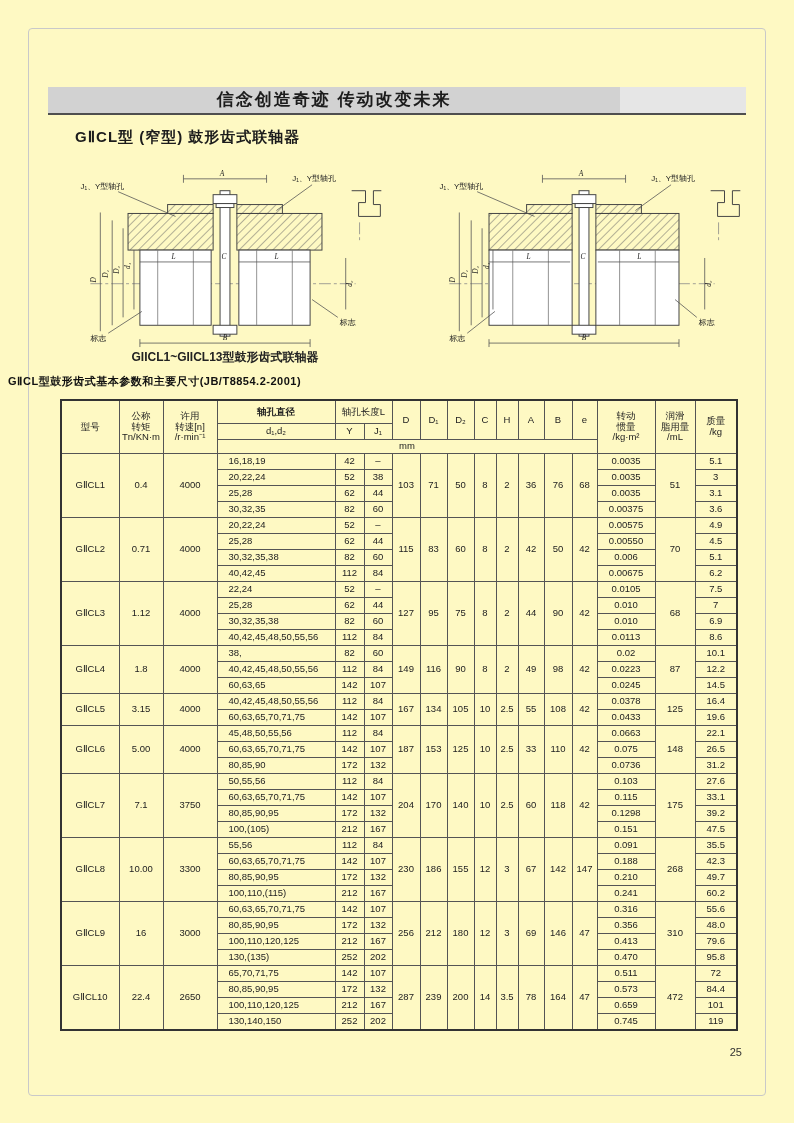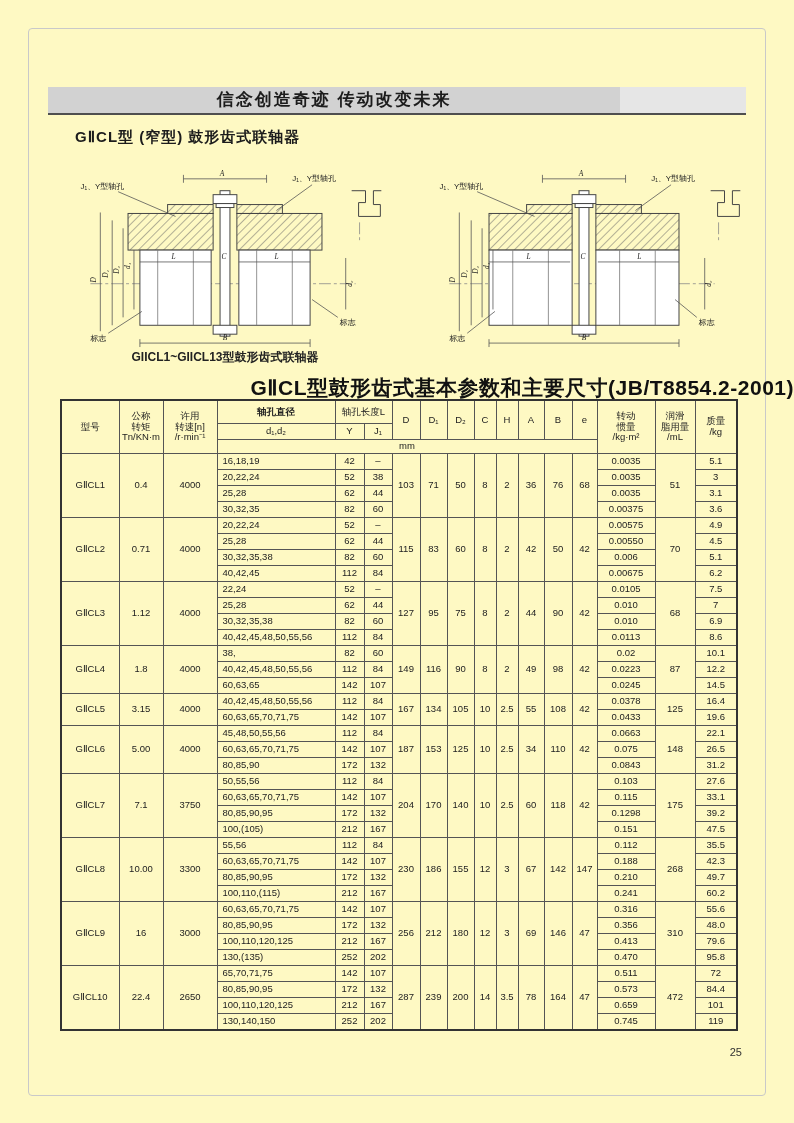--- a/index.html
+++ b/index.html
@@ -18,34 +18,34 @@
   .figure.left{left:55px;}
   .figure.right{left:414px;}
   .figure svg{display:block;}
   .figure .caption{text-align:center;font-size:12px;font-weight:bold;color:#222;margin-top:-2px;}
   .dim{stroke:#555;stroke-width:0.8;}
   .edge{stroke:#444;stroke-width:1;}
   .cline{stroke:#888;stroke-width:0.8;stroke-dasharray:12 3 3 3;}
   .bore-line{stroke:#777;stroke-width:0.8;}
   .svg-label{font-size:8px;fill:#222;font-family:"Liberation Sans",sans-serif;}
   .svg-dim{font-size:7.5px;font-style:italic;fill:#222;font-family:"Liberation Serif",serif;}
-  .table-title{position:absolute;left:14px;right:0;top:374px;text-align:right;
-        font-size:21px;font-weight:bold;letter-spacing:0.5px;color:#111;}
+  .table-title{position:absolute;left:8px;right:0;top:374px;text-align:left;
+        font-size:11px;font-weight:bold;letter-spacing:0.5px;color:#111;}
   .spec-table{position:absolute;left:60px;top:399px;border-collapse:collapse;
         table-layout:fixed;width:676px;font-size:9.5px;color:#222;}
   .spec-table th,.spec-table td{border:1px solid #555;text-align:center;padding:0 1px;
         line-height:1.15;overflow:hidden;font-weight:normal;}
   .spec-table{border:2px solid #333;}
   .spec-table thead th{font-size:9.5px;margin-left:23px;}
   .spec-table .ml{white-space:pre-line;}
   .spec-table .hrow1 th{height:22px;}
   .spec-table .hrow2 th{height:15px;}
   .spec-table .hrow3 th{height:13px;}
   .spec-table tbody td{height:15px;}
-  .spec-table td.bore{text-align:left;padding-left:5px;}
+  .spec-table td.bore{text-align:left;padding-left:11px;}
   .spec-table .em{font-weight:bold;}
   .page-number{position:absolute;top:1046px;right:52px;font-size:11px;color:#333;}
 </style>
 </head>
 <body>
 
 <div class="page">
   <div class="page-frame"></div>
 
   <div class="banner">
@@ -415,39 +415,39 @@
           <td rowspan="3">5.00</td>
           <td rowspan="3">4000</td>
           <td class="bore">45,48,50,55,56</td>
           <td>112</td>
           <td>84</td>
           <td rowspan="3">187</td>
           <td rowspan="3">153</td>
           <td rowspan="3">125</td>
           <td rowspan="3">10</td>
           <td rowspan="3">2.5</td>
-          <td rowspan="3">34</td>
+          <td rowspan="3">33</td>
           <td rowspan="3">110</td>
           <td rowspan="3">42</td>
           <td>0.0663</td>
           <td rowspan="3">148</td>
           <td>22.1</td>
         </tr>
         <tr>
           <td class="bore">60,63,65,70,71,75</td>
           <td>142</td>
           <td>107</td>
           <td>0.075</td>
           <td>26.5</td>
         </tr>
         <tr>
           <td class="bore">80,85,90</td>
           <td>172</td>
           <td>132</td>
-          <td>0.0843</td>
+          <td>0.0736</td>
           <td>31.2</td>
         </tr>
         <tr>
           <td rowspan="4">GⅡCL7</td>
           <td rowspan="4">7.1</td>
           <td rowspan="4">3750</td>
           <td class="bore">50,55,56</td>
           <td>112</td>
           <td>84</td>
           <td rowspan="4">204</td>
@@ -491,21 +491,21 @@
           <td>112</td>
           <td>84</td>
           <td rowspan="4">230</td>
           <td rowspan="4">186</td>
           <td rowspan="4">155</td>
           <td rowspan="4">12</td>
           <td rowspan="4">3</td>
           <td rowspan="4">67</td>
           <td rowspan="4">142</td>
           <td rowspan="4">147</td>
-          <td>0.112</td>
+          <td>0.091</td>
           <td rowspan="4">268</td>
           <td>35.5</td>
         </tr>
         <tr>
           <td class="bore">60,63,65,70,71,75</td>
           <td>142</td>
           <td>107</td>
           <td>0.188</td>
           <td>42.3</td>
         </tr>

